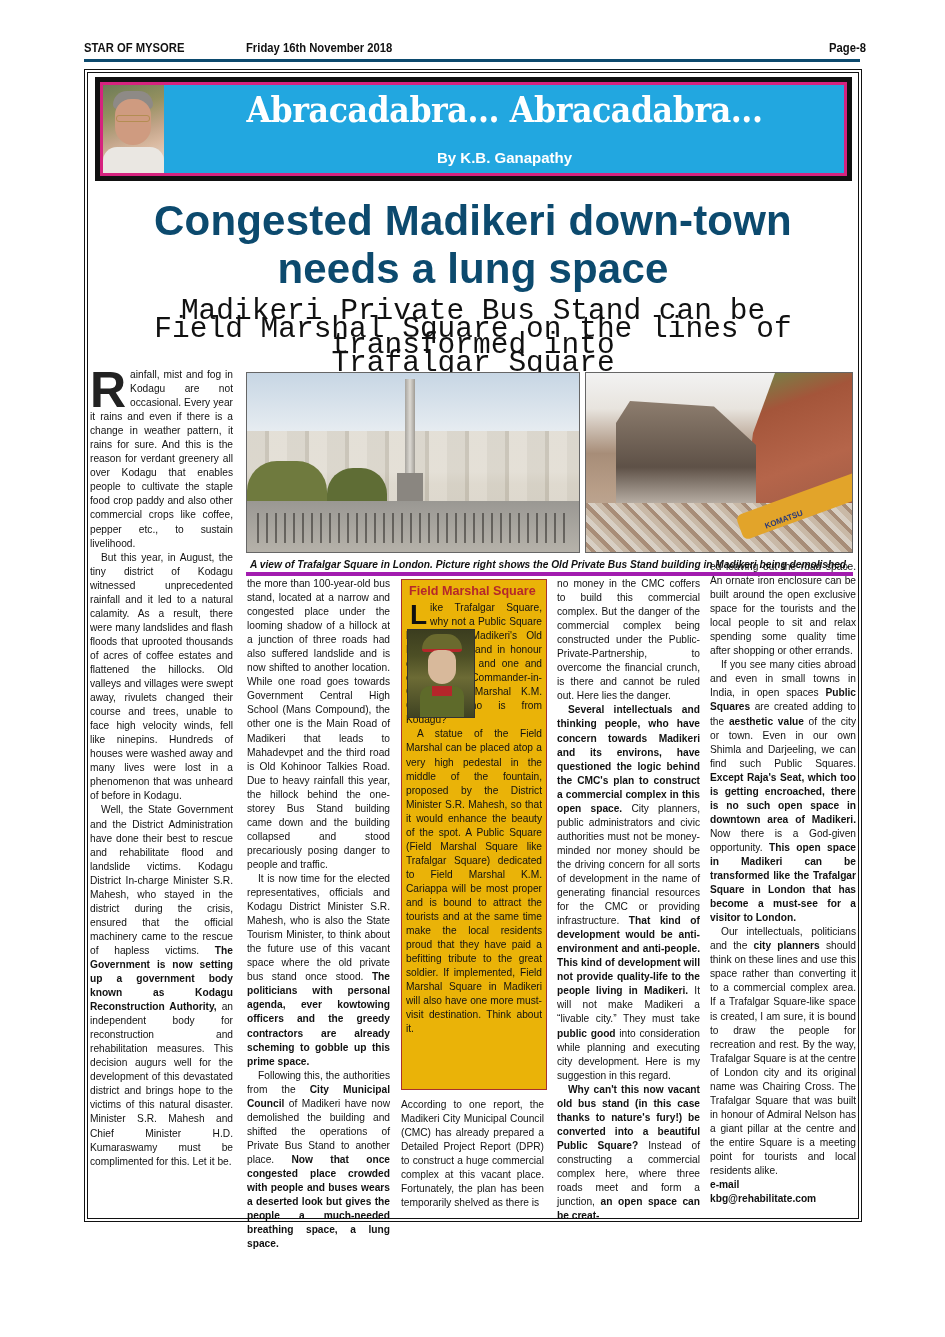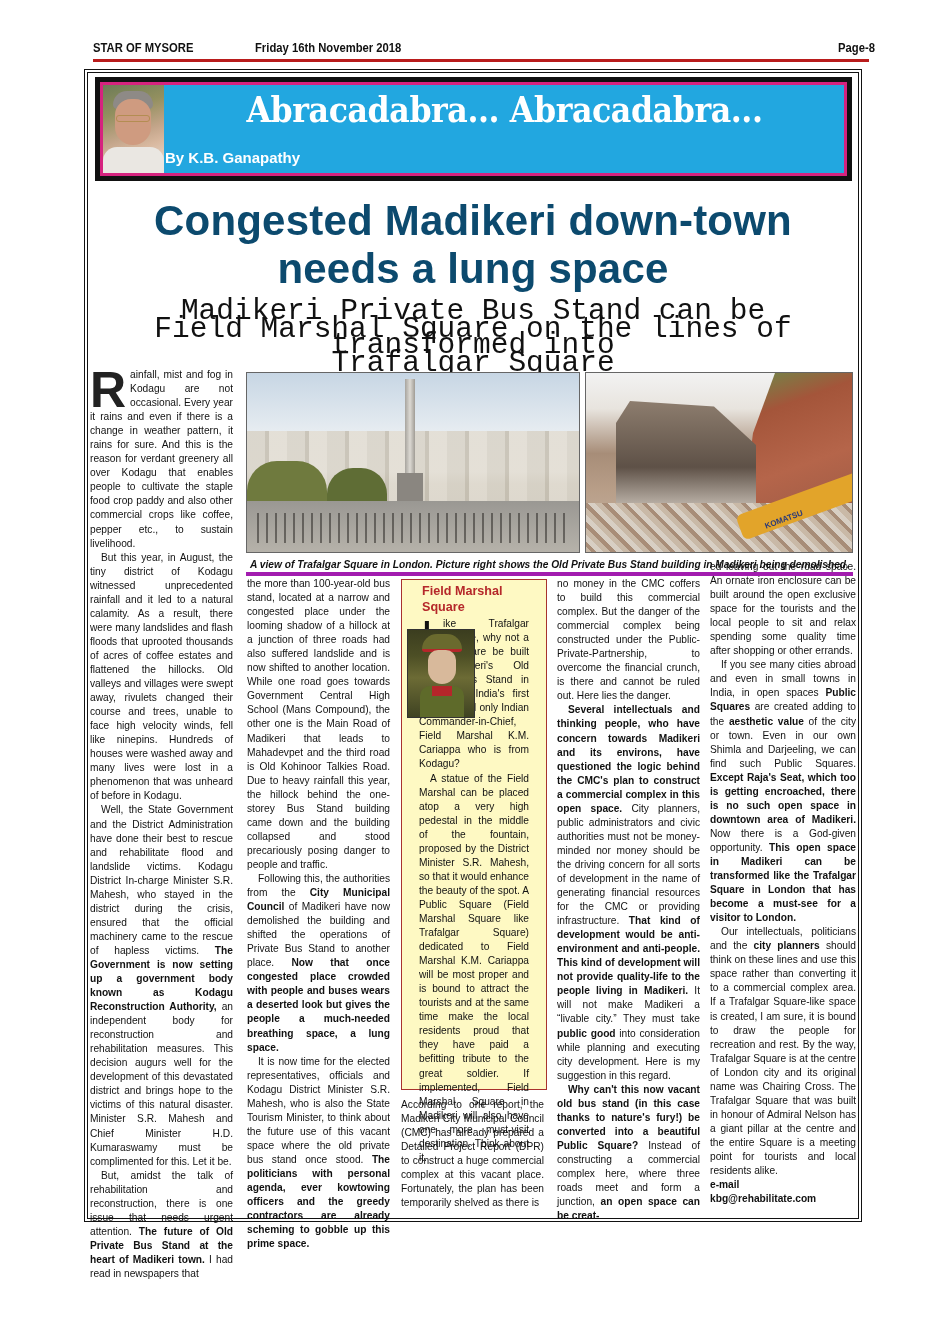--- a/index.html
+++ b/index.html
@@ -1,35 +1,35 @@
 <!DOCTYPE html>
 <html><head>
 <meta charset="utf-8">
 <style>
   * { box-sizing: border-box; margin: 0; padding: 0; }
   html, body { width: 945px; height: 1337px; background: #ffffff; overflow: hidden; }
   body { font-family: "Liberation Sans", sans-serif; color: #111; position: relative; }
 
-  .masthead { position: absolute; left: 84px; top: 40px; width: 776px; height: 22px; border-bottom: 3px solid #b91c1c; margin-left: 9px; }
+  .masthead { position: absolute; left: 84px; top: 40px; width: 776px; height: 22px; border-bottom: 3px solid #0c4a6e; }
   .masthead span { position: absolute; top: 1px; font-size: 12.5px; font-weight: bold; transform: scaleX(0.9); transform-origin: left; letter-spacing: 0; }
   .mh-paper { left: 0; }
   .mh-date { left: 162px; }
   .mh-page { right: -6px; transform-origin: right !important; }
 
   .frame { position: absolute; left: 84px; top: 69px; width: 778px; height: 1153px; border: 3px double #111; border-width: 4px; border-style: double; }
 
   .banner { position: absolute; left: 95px; top: 77px; width: 757px; height: 104px; background: #111; padding: 3px; }
   .banner-inner { position: absolute; left: 5px; top: 5px; right: 5px; bottom: 5px; border: 3px solid #d6237f; background: #22a7e0; }
   .author-photo { position: absolute; left: 0; top: 0; width: 61px; height: 88px; background: linear-gradient(160deg,#6c7b57 0%,#93905f 30%,#c3a58a 55%,#d9b9a0 70%,#e9e3dc 100%); overflow: hidden; }
   .author-photo .hair { position: absolute; left: 10px; top: 6px; width: 40px; height: 18px; border-radius: 20px 20px 6px 6px; background: #8e8a86; }
   .author-photo .face { position: absolute; left: 12px; top: 14px; width: 36px; height: 46px; border-radius: 16px 16px 18px 18px; background: #cf9b80; }
   .author-photo .glasses { position: absolute; left: 13px; top: 30px; width: 34px; height: 7px; border: 1.5px solid #b48d52; border-radius: 3px; }
   .author-photo .shirt { position: absolute; left: 0; top: 62px; width: 61px; height: 30px; background: #eae7e2; border-radius: 14px 14px 0 0; }
   .banner-title { position: absolute; left: 62px; right: 0; top: 3px; text-align: center; font-family: "DejaVu Serif", serif; font-weight: bold; font-size: 36px; color: #fff; letter-spacing: -0.5px; transform: scaleX(0.88); }
-  .banner-byline { position: absolute; left: 62px; right: 0; top: 64px; font-weight: bold; font-size: 15px; color: #fff; }
+  .banner-byline { position: absolute; left: 62px; right: 0; top: 64px; text-align: center; font-weight: bold; font-size: 15px; color: #fff; }
 
   .headline { position: absolute; left: 90px; width: 766px; text-align: center; color: #0c4a6e; font-weight: bold; font-size: 42px; line-height: 48px; letter-spacing: 0.2px; }
   .headline.l1 { top: 197px; }
   .headline.l2 { top: 245px; }
   .subhead { position: absolute; left: 90px; width: 766px; text-align: center; font-family: Liberation Mono, monospace; font-size: 29.5px; line-height: 34px; color: #111; }
   .subhead.l1 { top: 294px; }
   .subhead.l2 { top: 312px; }
 
   .col { position: absolute; font-size: 10.2px; line-height: 14.05px; text-align: justify; color: #111; }
   .col p { margin: 0; }
@@ -54,21 +54,21 @@
   .tf-plaza { position: absolute; left: 0; top: 128px; width: 334px; height: 53px; background: linear-gradient(180deg,#9a9893,#b7b3ab); }
   .tf-people { position: absolute; left: 10px; top: 140px; width: 314px; height: 30px; background: repeating-linear-gradient(90deg,#2d2a27 0 2px,transparent 2px 9px); opacity: 0.55; }
   .bs-hill { position: absolute; right: 0; top: 0; width: 110px; height: 150px; background: linear-gradient(160deg,#6c8b4a 0%,#a4553a 25%,#b5654a 60%,#9b5a45 100%); clip-path: polygon(30% 0,100% 0,100% 100%,0 100%,10% 40%); }
   .bs-building { position: absolute; left: 30px; top: 28px; width: 140px; height: 110px; background: linear-gradient(180deg,#8d7d6e,#5e5147 60%,#c9c0b6); clip-path: polygon(10% 0,70% 5%,100% 40%,100% 100%,0 100%,0 20%); }
   .bs-rubble { position: absolute; left: 0; top: 130px; width: 268px; height: 51px; background: repeating-linear-gradient(45deg,#c9b9a7 0 5px,#a88d78 5px 9px,#d8cfc4 9px 14px); }
   .bs-excavator { position: absolute; left: 150px; top: 120px; width: 130px; height: 26px; background: #e2a42a; transform: rotate(-20deg); border-radius: 6px; }
   .bs-excavator-label { position: absolute; left: 178px; top: 142px; font-size: 8px; font-weight: bold; color: #2b3a7a; transform: rotate(-20deg); }
 
   .caption { position: absolute; left: 246px; top: 558px; width: 607px; text-align: center; font-style: italic; font-weight: bold; font-size: 10.2px; line-height: 13px; border-bottom: 4px solid #a21caf; padding-bottom: 1px; }
 
-  .sidebar-box { position: absolute; left: 401px; top: 579px; width: 146px; height: 511px; border: 1.5px solid #a8322e; background: #fef9c3; padding: 3px 17px; }
+  .sidebar-box { position: absolute; left: 401px; top: 579px; width: 146px; height: 511px; border: 1.5px solid #a8322e; background: #eab308; padding: 3px 4px; }
   .sidebar-box .title { font-weight: bold; font-size: 12.6px; color: #b5282a; line-height: 16px; margin-bottom: 2px; padding-left: 3px; }
   .sidebar-box .body { font-size: 10.2px; line-height: 14.05px; text-align: justify; }
   .sidebar-box .dropcap-l { float: left; font-size: 28px; line-height: 24px; font-weight: bold; margin: 2px 3px 0 4px; }
   .cariappa { float: left; width: 68px; height: 89px; margin: 2px 5px 2px 0; border: 1px solid #333; background: linear-gradient(180deg,#3b3d1f 0%,#4d4f25 30%,#6c6b35 55%,#3f4322 100%); position: relative; overflow: hidden; }
   .cariappa .cap { position: absolute; left: 14px; top: 4px; width: 40px; height: 18px; background: #6a6a2e; border-radius: 20px 20px 4px 4px; border-bottom: 3px solid #b5262a; }
   .cariappa .face { position: absolute; left: 20px; top: 20px; width: 28px; height: 34px; background: #d8b99b; border-radius: 10px 10px 14px 14px; }
   .cariappa .collar { position: absolute; left: 12px; top: 56px; width: 44px; height: 34px; background: #5e6a2a; border-radius: 10px 10px 0 0; }
   .cariappa .tab { position: absolute; left: 24px; top: 56px; width: 20px; height: 10px; background: #b5262a; }
 
   .email { text-align: left; font-weight: bold; }
@@ -105,25 +105,20 @@
 <div class="col c1">
   <p>
     <span class="dropcap">R</span><span>ainfall, mist and fog in Kodagu are not occasional. Every year it rains and even if there is a change in weather pattern, it rains for sure. And this is the reason for verdant greenery all over Kodagu that enables people to cultivate the staple food crop paddy and also other commercial crops like coffee, pepper etc., to sustain livelihood.</span>
   </p>
   <p class="indent">But this year, in August, the tiny district of Kodagu witnessed unprecedented rainfall and it led to a natural calamity. As a result, there were many landslides and flash floods that uprooted thousands of acres of coffee estates and flattened the hillocks. Old valleys and villages were swept away, rivulets changed their course and trees, unable to face high velocity winds, fell like ninepins. Hundreds of houses were washed away and many lives were lost in a phenomenon that was unheard of before in Kodagu.</p>
   <p class="indent">
     <span>Well, the State Government and the District Administration have done their best to rescue and rehabilitate flood and landslide victims. Kodagu District In-charge Minister S.R. Mahesh, who stayed in the district during the crisis, ensured that the official machinery came to the rescue of hapless victims.</span>
     <b>The Government is now setting up a government body known as Kodagu Reconstruction Authority,</b>
     <span>an independent body for reconstruction and rehabilitation measures. This decision augurs well for the development of this devastated district and brings hope to the victims of this natural disaster. Minister S.R. Mahesh and Chief Minister H.D. Kumaraswamy must be complimented for this. Let it be.</span>
   </p>
-  <p class="indent">
-    <span>But, amidst the talk of rehabilitation and reconstruction, there is one issue that needs urgent attention.</span>
-    <b>The future of Old Private Bus Stand at the heart of Madikeri town.</b>
-    <span>I had read in newspapers that</span>
-  </p>
 </div>
 
 <div class="photo photo-trafalgar">
   <div class="tf-buildings"></div>
   <div class="tf-trees-l"></div>
   <div class="tf-trees-m"></div>
   <div class="tf-column"></div>
   <div class="tf-base"></div>
   <div class="tf-plaza"></div>
   <div class="tf-people"></div>
@@ -133,28 +128,28 @@
   <div class="bs-building"></div>
   <div class="bs-rubble"></div>
   <div class="bs-excavator"></div>
   <div class="bs-excavator-label">KOMATSU</div>
 </div>
 <div class="caption">A view of Trafalgar Square in London. Picture right shows the Old Private Bus Stand building in Madikeri being demolished.</div>
 
 <div class="col c2">
   <p>the more than 100-year-old bus stand, located at a narrow and congested place under the looming shadow of a hillock at a junction of three roads had also suffered landslide and is now shifted to another location. While one road goes towards Government Central High School (Mans Compound), the other one is the Main Road of Madikeri that leads to Mahadevpet and the third road is Old Kohinoor Talkies Road. Due to heavy rainfall this year, the hillock behind the one-storey Bus Stand building came down and the building collapsed and stood precariously posing danger to people and traffic.</p>
   <p class="indent">
+    <span>It is now time for the elected representatives, officials and Kodagu District Minister S.R. Mahesh, who is also the State Tourism Minister, to think about the future use of this vacant space where the old private bus stand once stood.</span>
+    <b>The politicians with personal agenda, ever kowtowing officers and the greedy contractors are already scheming to gobble up this prime space.</b>
+  </p>
+  <p class="indent">
     <span>Following this, the authorities from the</span>
     <b>City Municipal Council</b>
     <span>of Madikeri have now demolished the building and shifted the operations of Private Bus Stand to another place.</span>
     <b>Now that once congested place crowded with people and buses wears a deserted look but gives the people a much-needed breathing space, a lung space.</b>
-  </p>
-  <p class="indent">
-    <span>It is now time for the elected representatives, officials and Kodagu District Minister S.R. Mahesh, who is also the State Tourism Minister, to think about the future use of this vacant space where the old private bus stand once stood.</span>
-    <b>The politicians with personal agenda, ever kowtowing officers and the greedy contractors are already scheming to gobble up this prime space.</b>
   </p>
 </div>
 
 <div class="sidebar-box">
   <div class="title">Field Marshal Square</div>
   <div class="body">
     <p>
       <span class="dropcap-l">L</span>
       
       <span>ike Trafalgar Square, why not a Public Square be built at Madikeri's Old Private Bus Stand in honour of India's first and one and only Indian Commander-in-Chief, Field Marshal K.M. Cariappa who is from Kodagu?</span>

